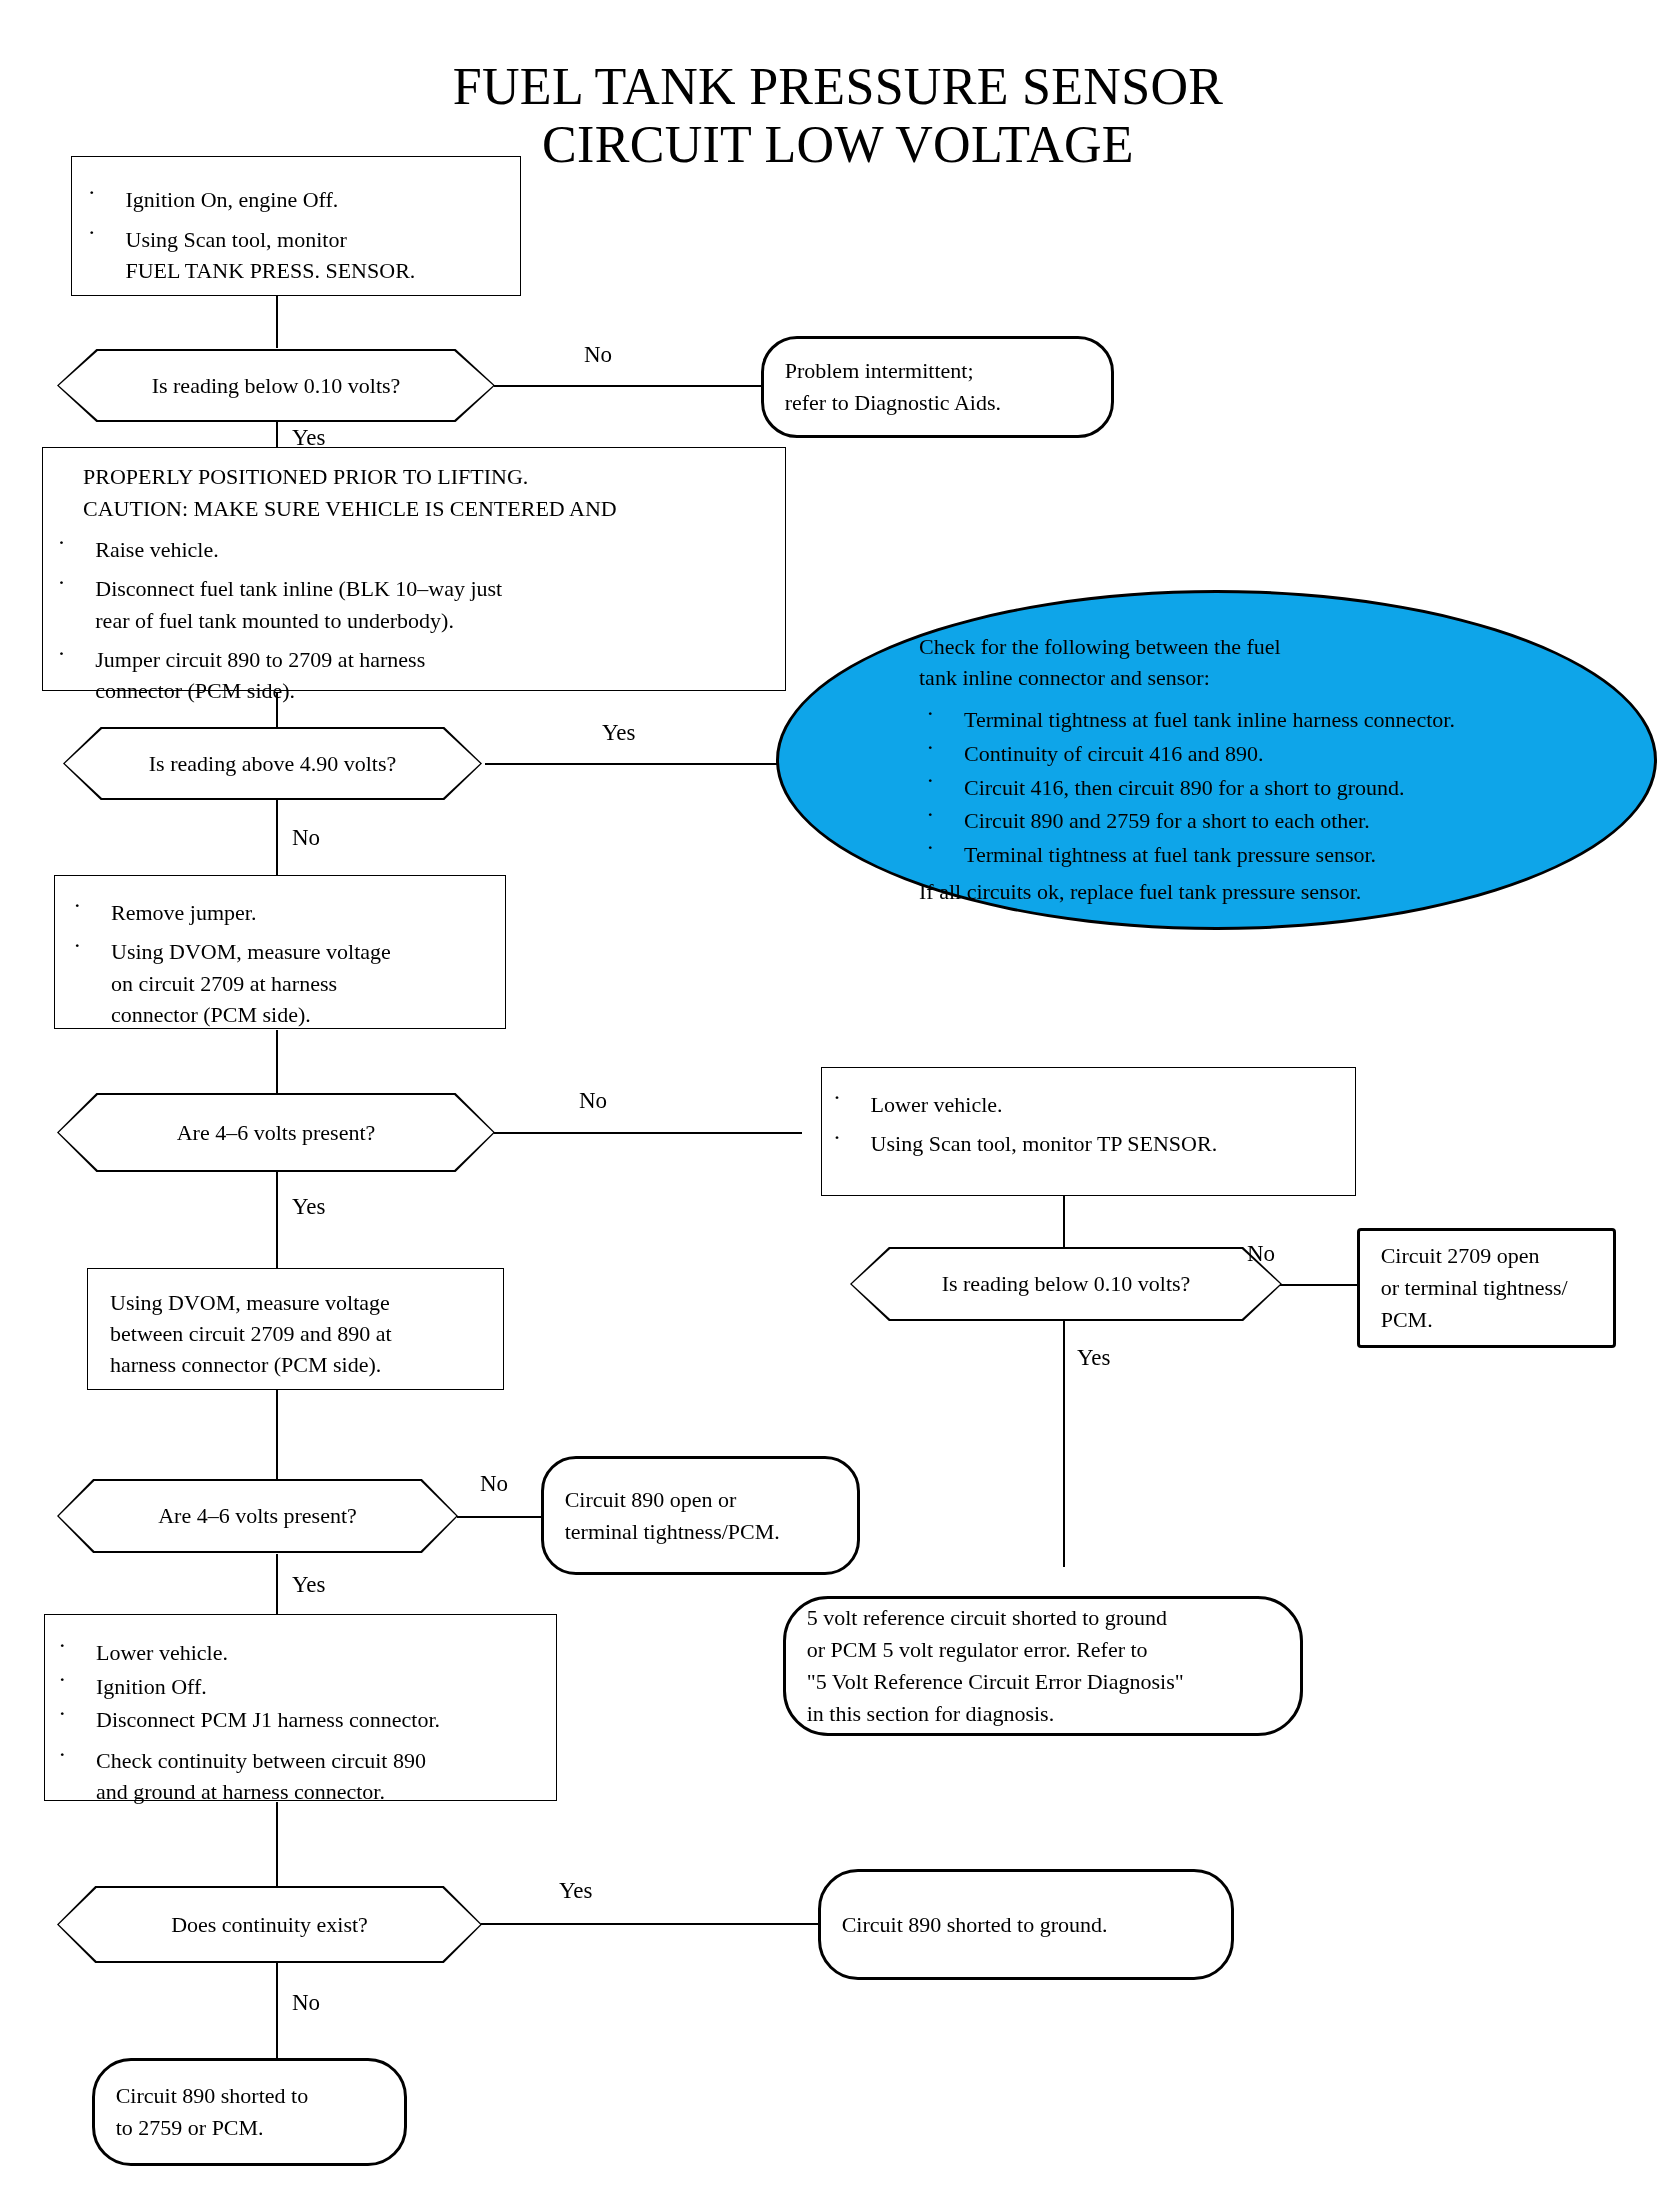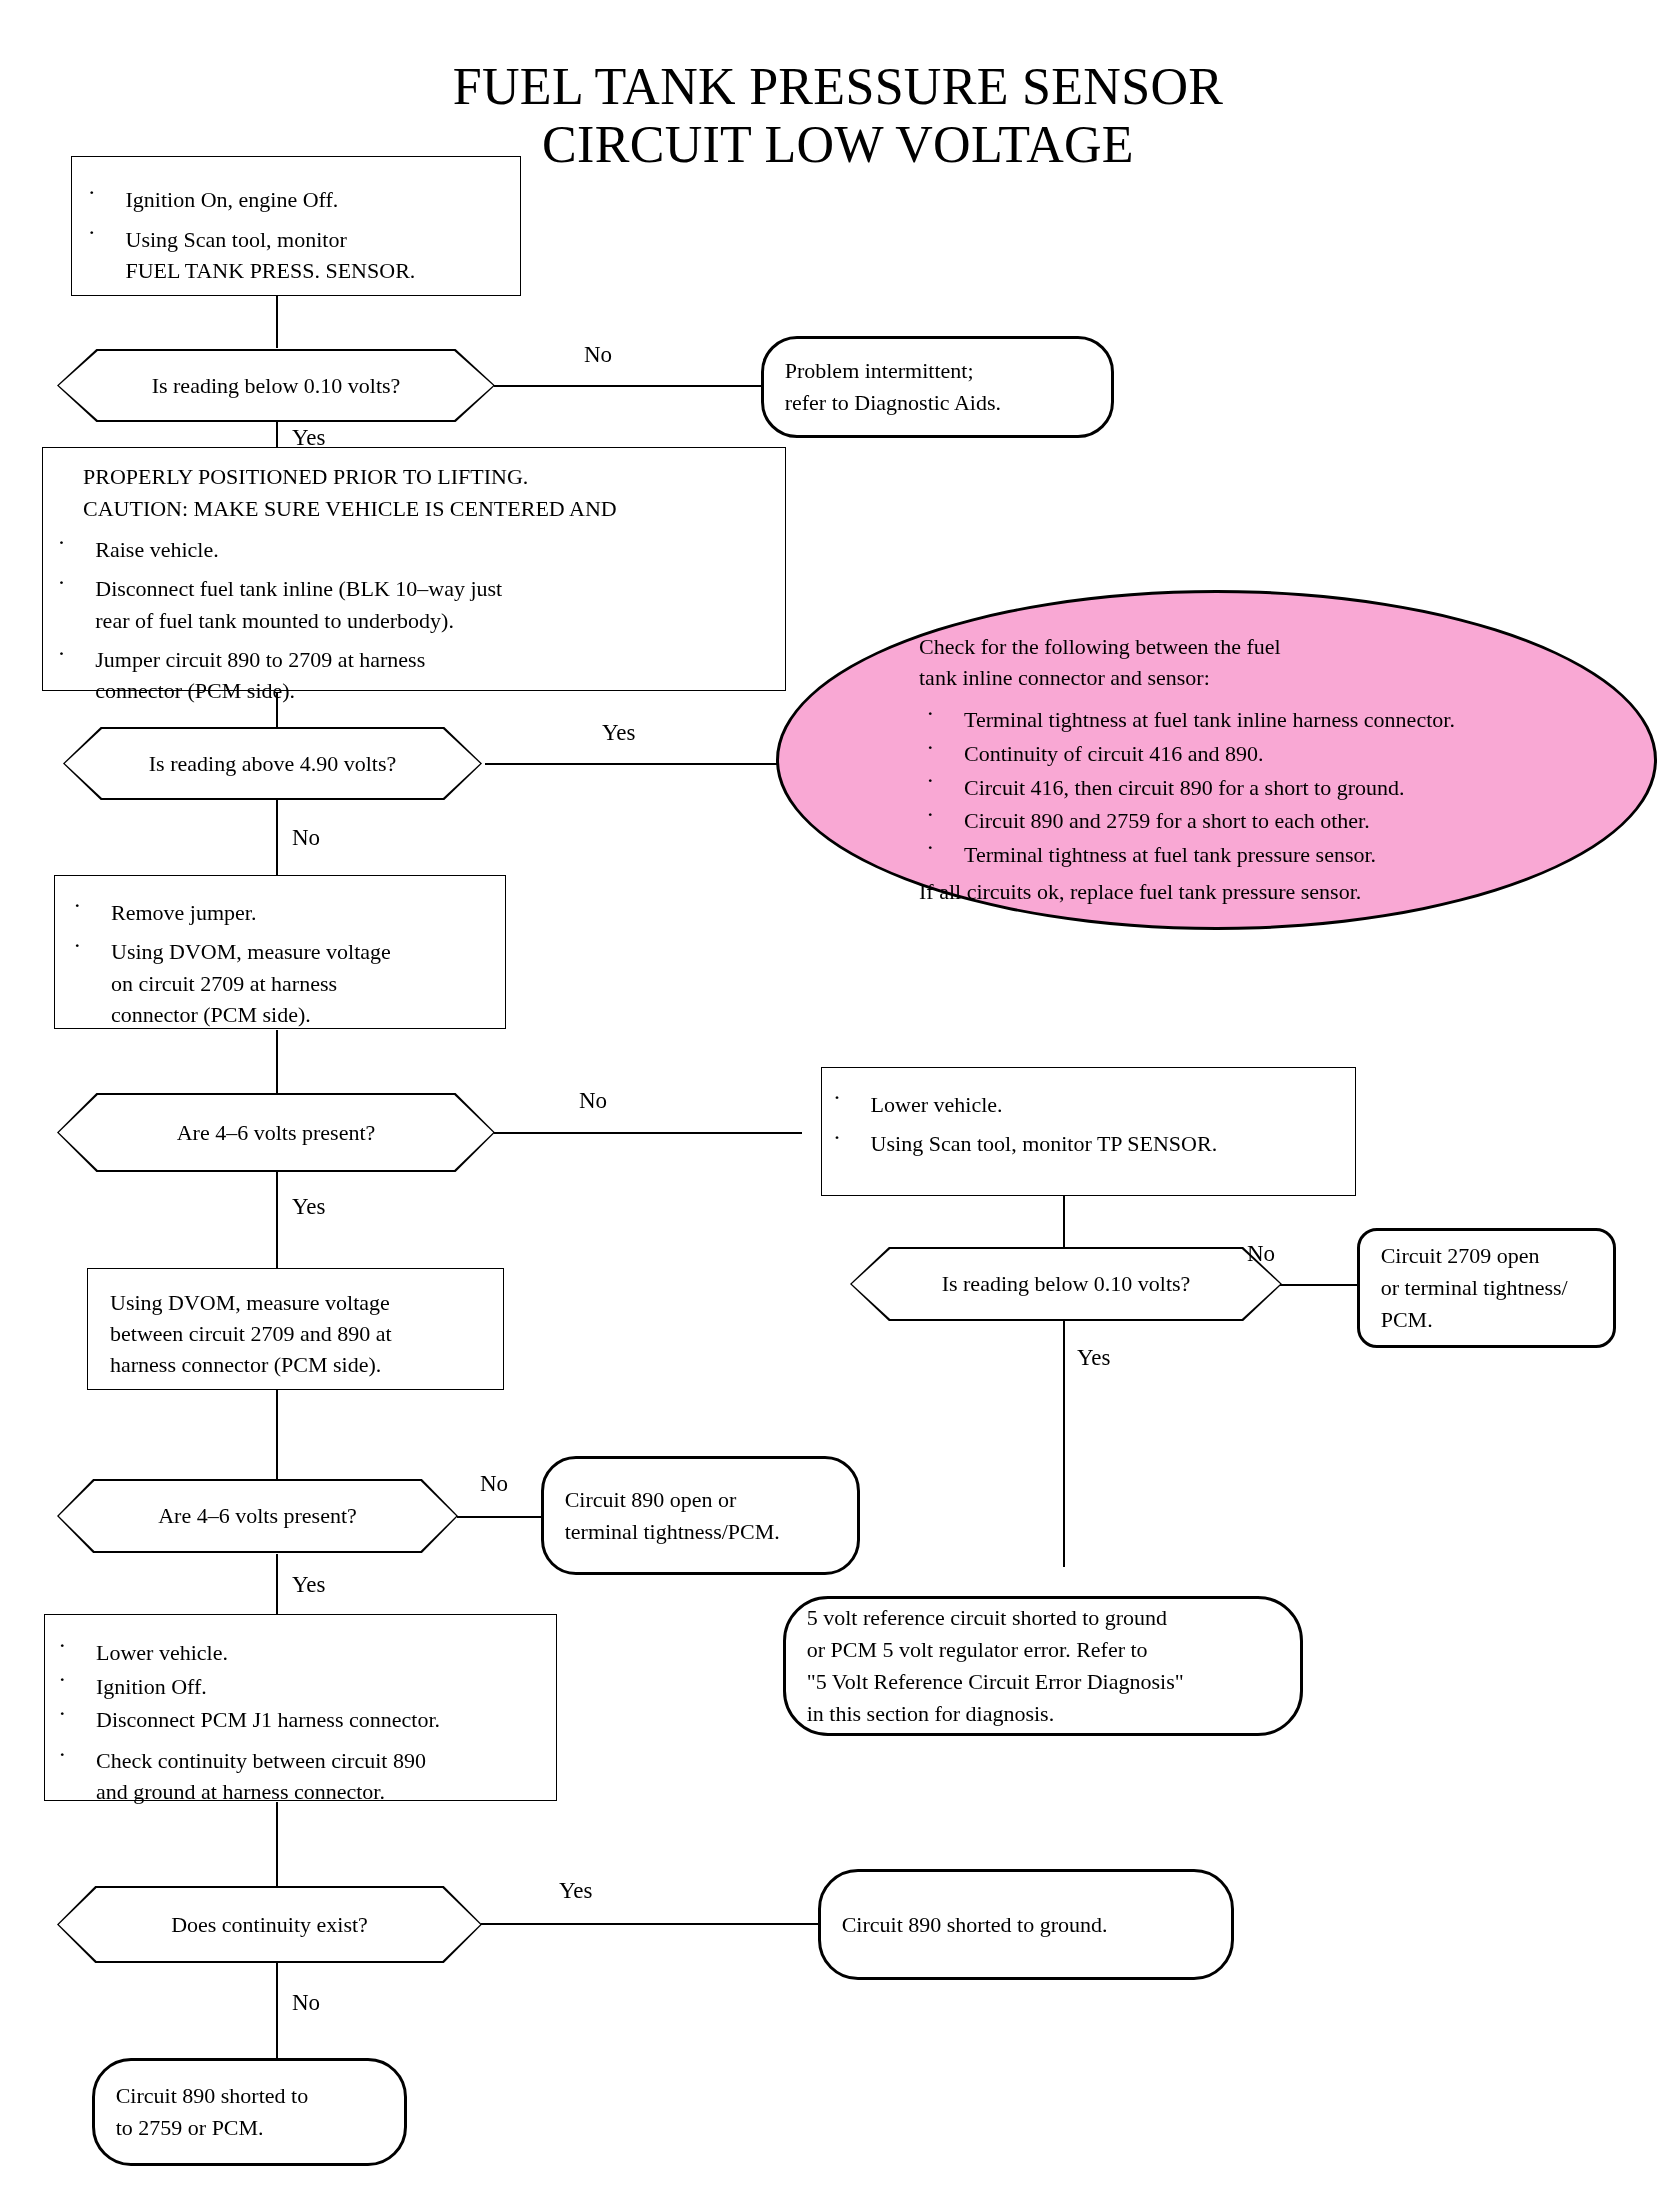--- a/index.html
+++ b/index.html
@@ -54,21 +54,21 @@
     border-radius:43px;
     background:#fff;
     display:flex;align-items:center;
   }
   .pill .txt{padding:0 20.7px;font-size:22px;line-height:1.45;}
 
   
   .ellipse{
     border:3.6px solid #000;
     border-radius:50%;
-    background:#f9a8d4;
+    background:#0ea5e9;
   }
 
   
   .vline{background:#000;width:1.8px;}
   .hline{background:#000;height:1.8px;}
 
   
   .edge-label{font-size:23px;}
 
   
@@ -219,21 +219,21 @@
   <div class="abs vline" style="left:1063px;top:1196px;height:61px;"></div>
 
   <div class="abs hex" style="left:850px;top:1247px;width:432px;height:74px;">
     <div class="inner"></div>
     <div class="lbl">Is reading below 0.10 volts?</div>
   </div>
 
   <div class="abs hline" style="left:1280px;top:1284px;width:80px;"></div>
   <div class="abs edge-label" style="left:1247px;top:1241px;">No</div>
 
-  <div class="abs pill" style="left:1357px;top:1228px;width:259px;height:120px;border-radius:20px;">
+  <div class="abs pill" style="left:1357px;top:1228px;width:259px;height:120px;border-radius:4px;">
     <div class="txt">
       <div>Circuit 2709 open</div>
       <div>or terminal tightness/</div>
       <div>PCM.</div>
     </div>
   </div>
 
   <div class="abs rect" style="left:67px;top:1268px;width:417px;height:122px;">
     <div class="body-txt" style="margin:18px 0 0 22px;">
       <div>Using DVOM, measure  voltage</div>

